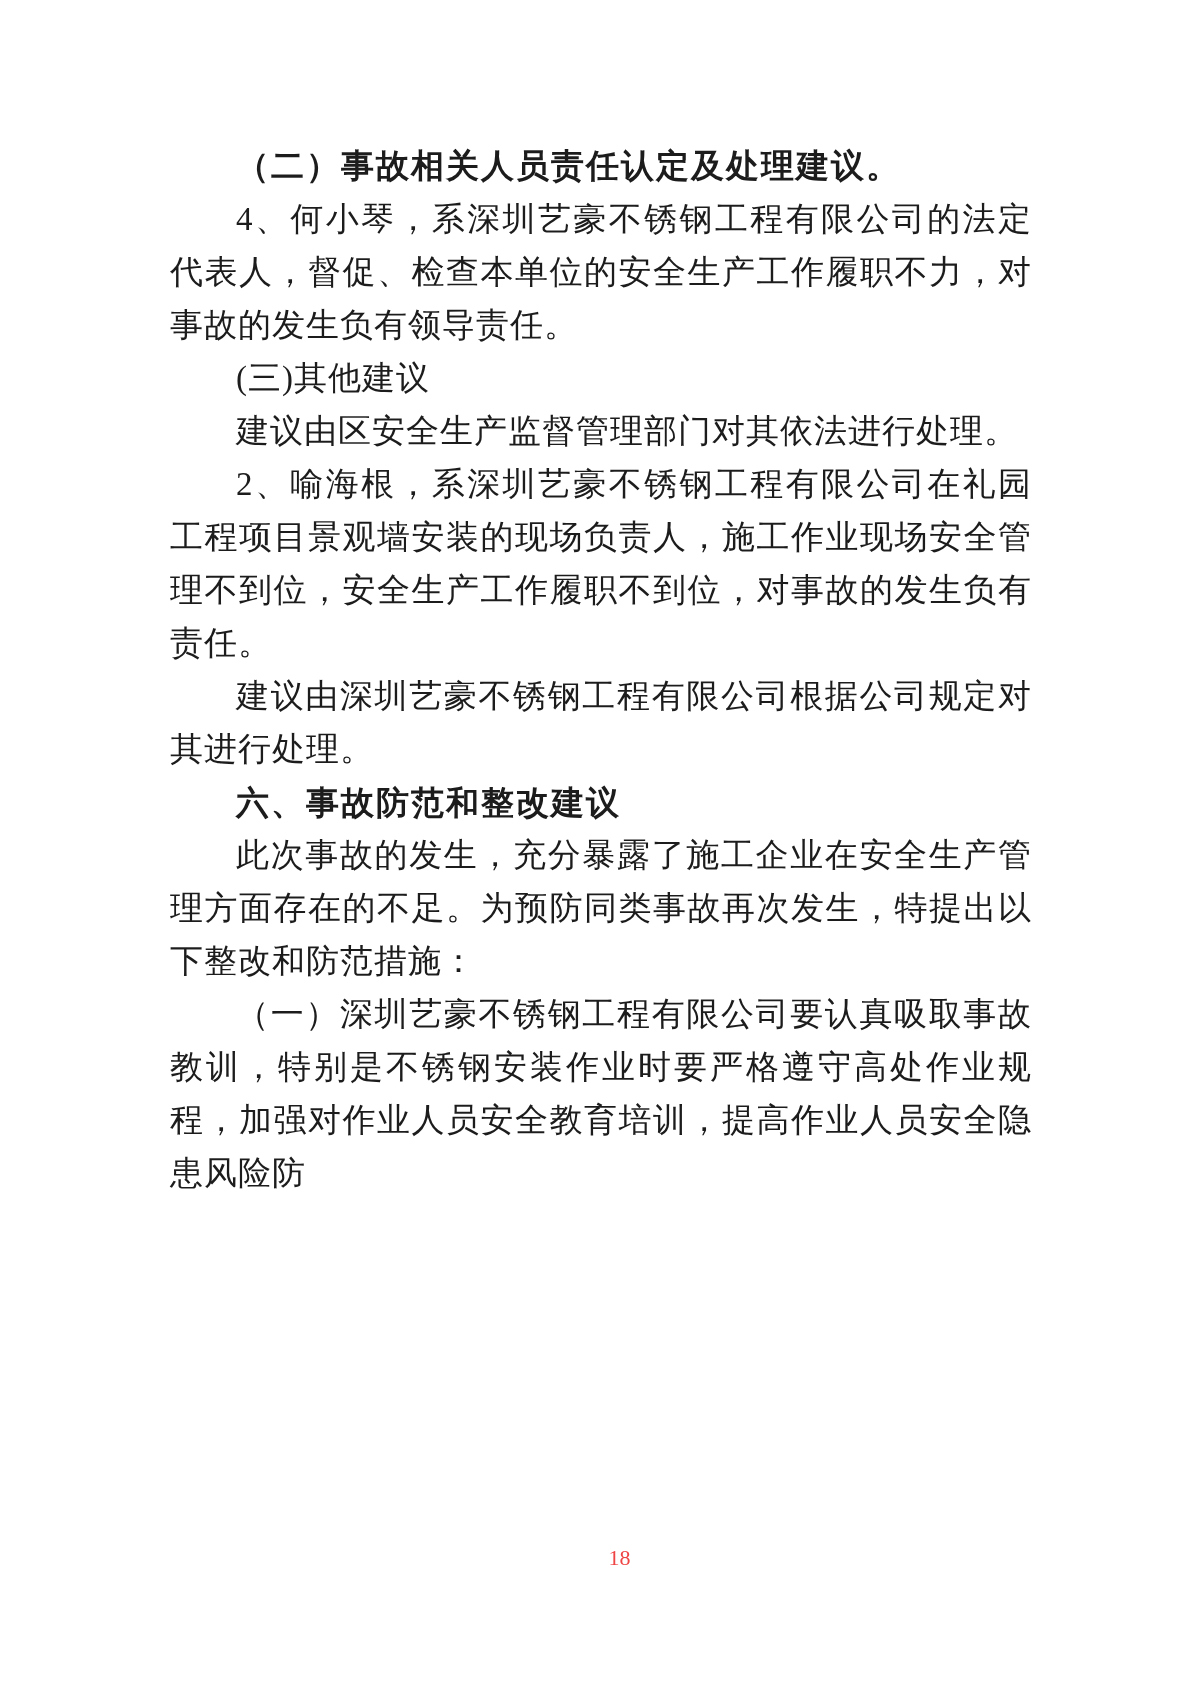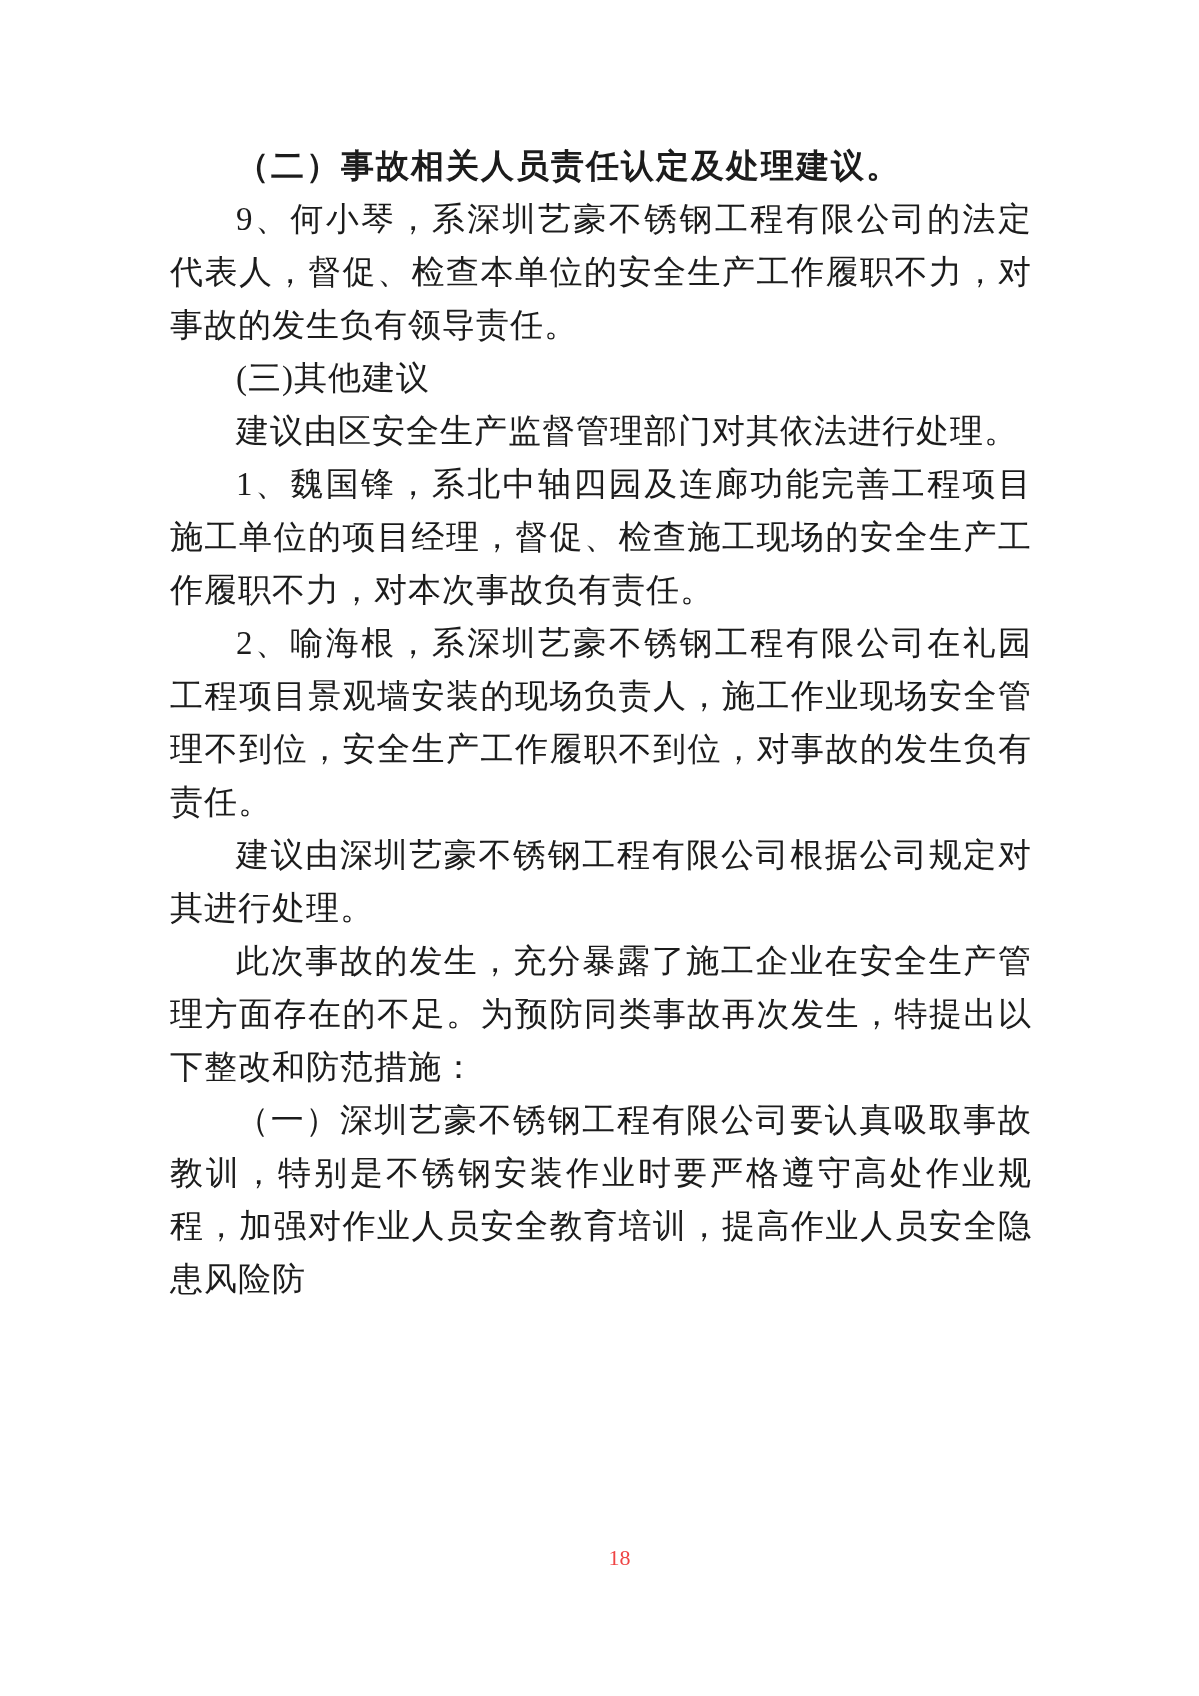--- a/index.html
+++ b/index.html
@@ -53,23 +53,23 @@
     font-family: "Liberation Serif", "DejaVu Serif", serif;
     color: #ef4444;
   }
 </style>
 </head>
 <body>
 
 <div class="page">
   <div class="content">
     <p class="subheading">（二）事故相关人员责任认定及处理建议。</p>
-    <p class="body">9、何小琴，系深圳艺豪不锈钢工程有限公司的法定代表人，督促、检查本单位的安全生产工作履职不力，对事故的发生负有领导责任。</p>
+    <p class="body">4、何小琴，系深圳艺豪不锈钢工程有限公司的法定代表人，督促、检查本单位的安全生产工作履职不力，对事故的发生负有领导责任。</p>
     <p class="body">(三)其他建议</p>
     <p class="body">建议由区安全生产监督管理部门对其依法进行处理。</p>
-    <p class="body">1、魏国锋，系北中轴四园及连廊功能完善工程项目施工单位的项目经理，督促、检查施工现场的安全生产工作履职不力，对本次事故负有责任。</p>
     <p class="body">2、喻海根，系深圳艺豪不锈钢工程有限公司在礼园工程项目景观墙安装的现场负责人，施工作业现场安全管理不到位，安全生产工作履职不到位，对事故的发生负有责任。</p>
     <p class="body">建议由深圳艺豪不锈钢工程有限公司根据公司规定对其进行处理。</p>
+    <p class="heading">六、事故防范和整改建议</p>
     <p class="body">此次事故的发生，充分暴露了施工企业在安全生产管理方面存在的不足。为预防同类事故再次发生，特提出以下整改和防范措施：</p>
     <p class="body">（一）深圳艺豪不锈钢工程有限公司要认真吸取事故教训，特别是不锈钢安装作业时要严格遵守高处作业规程，加强对作业人员安全教育培训，提高作业人员安全隐患风险防</p>
   </div>
   <div class="page-footer">18</div>
 </div>
 
 </body></html>

